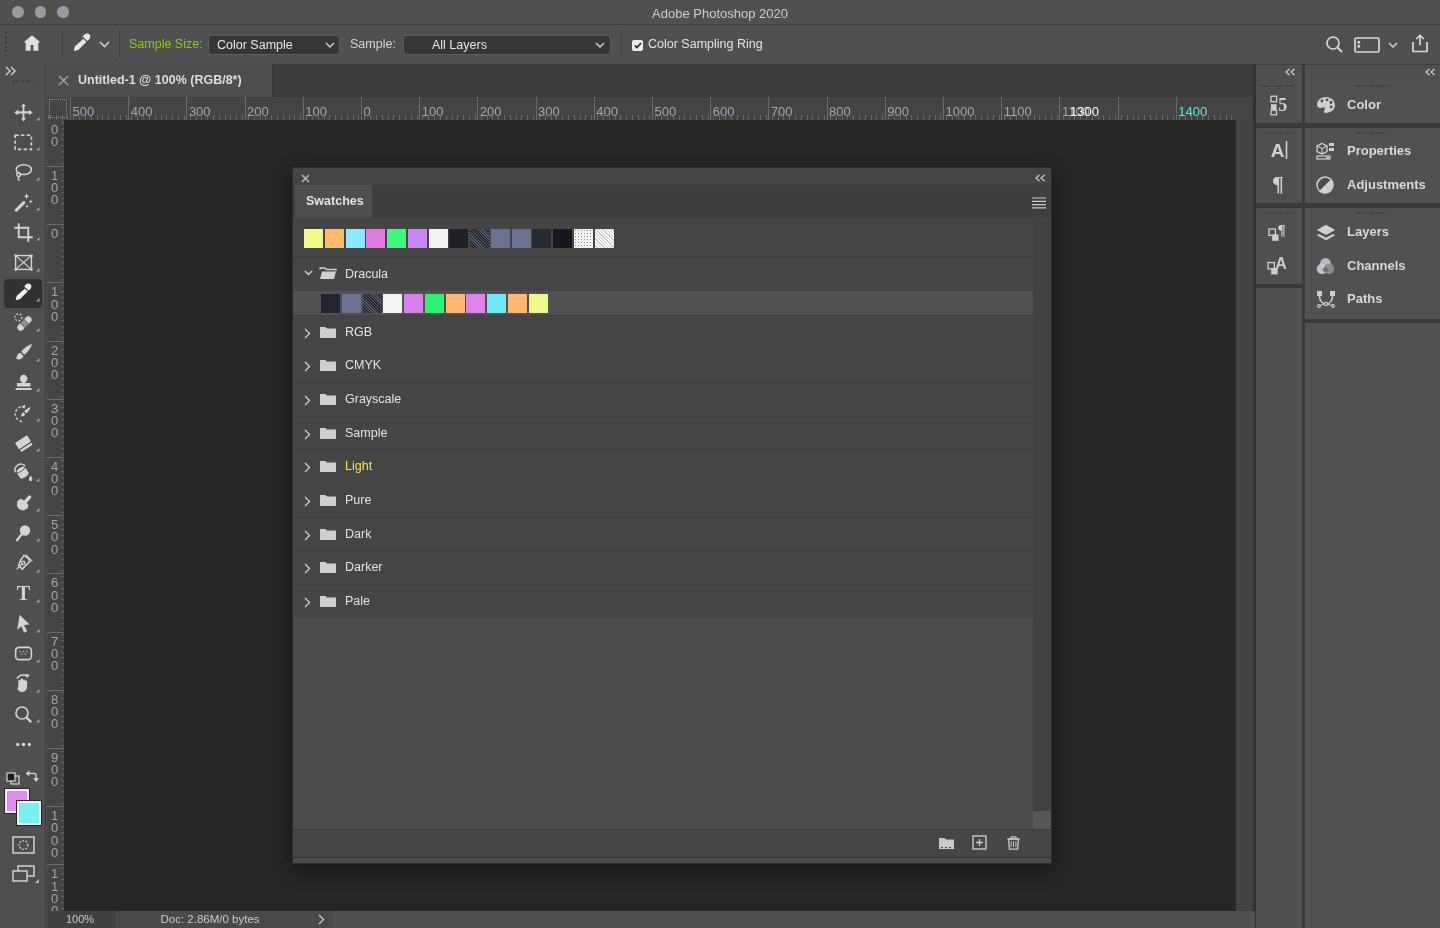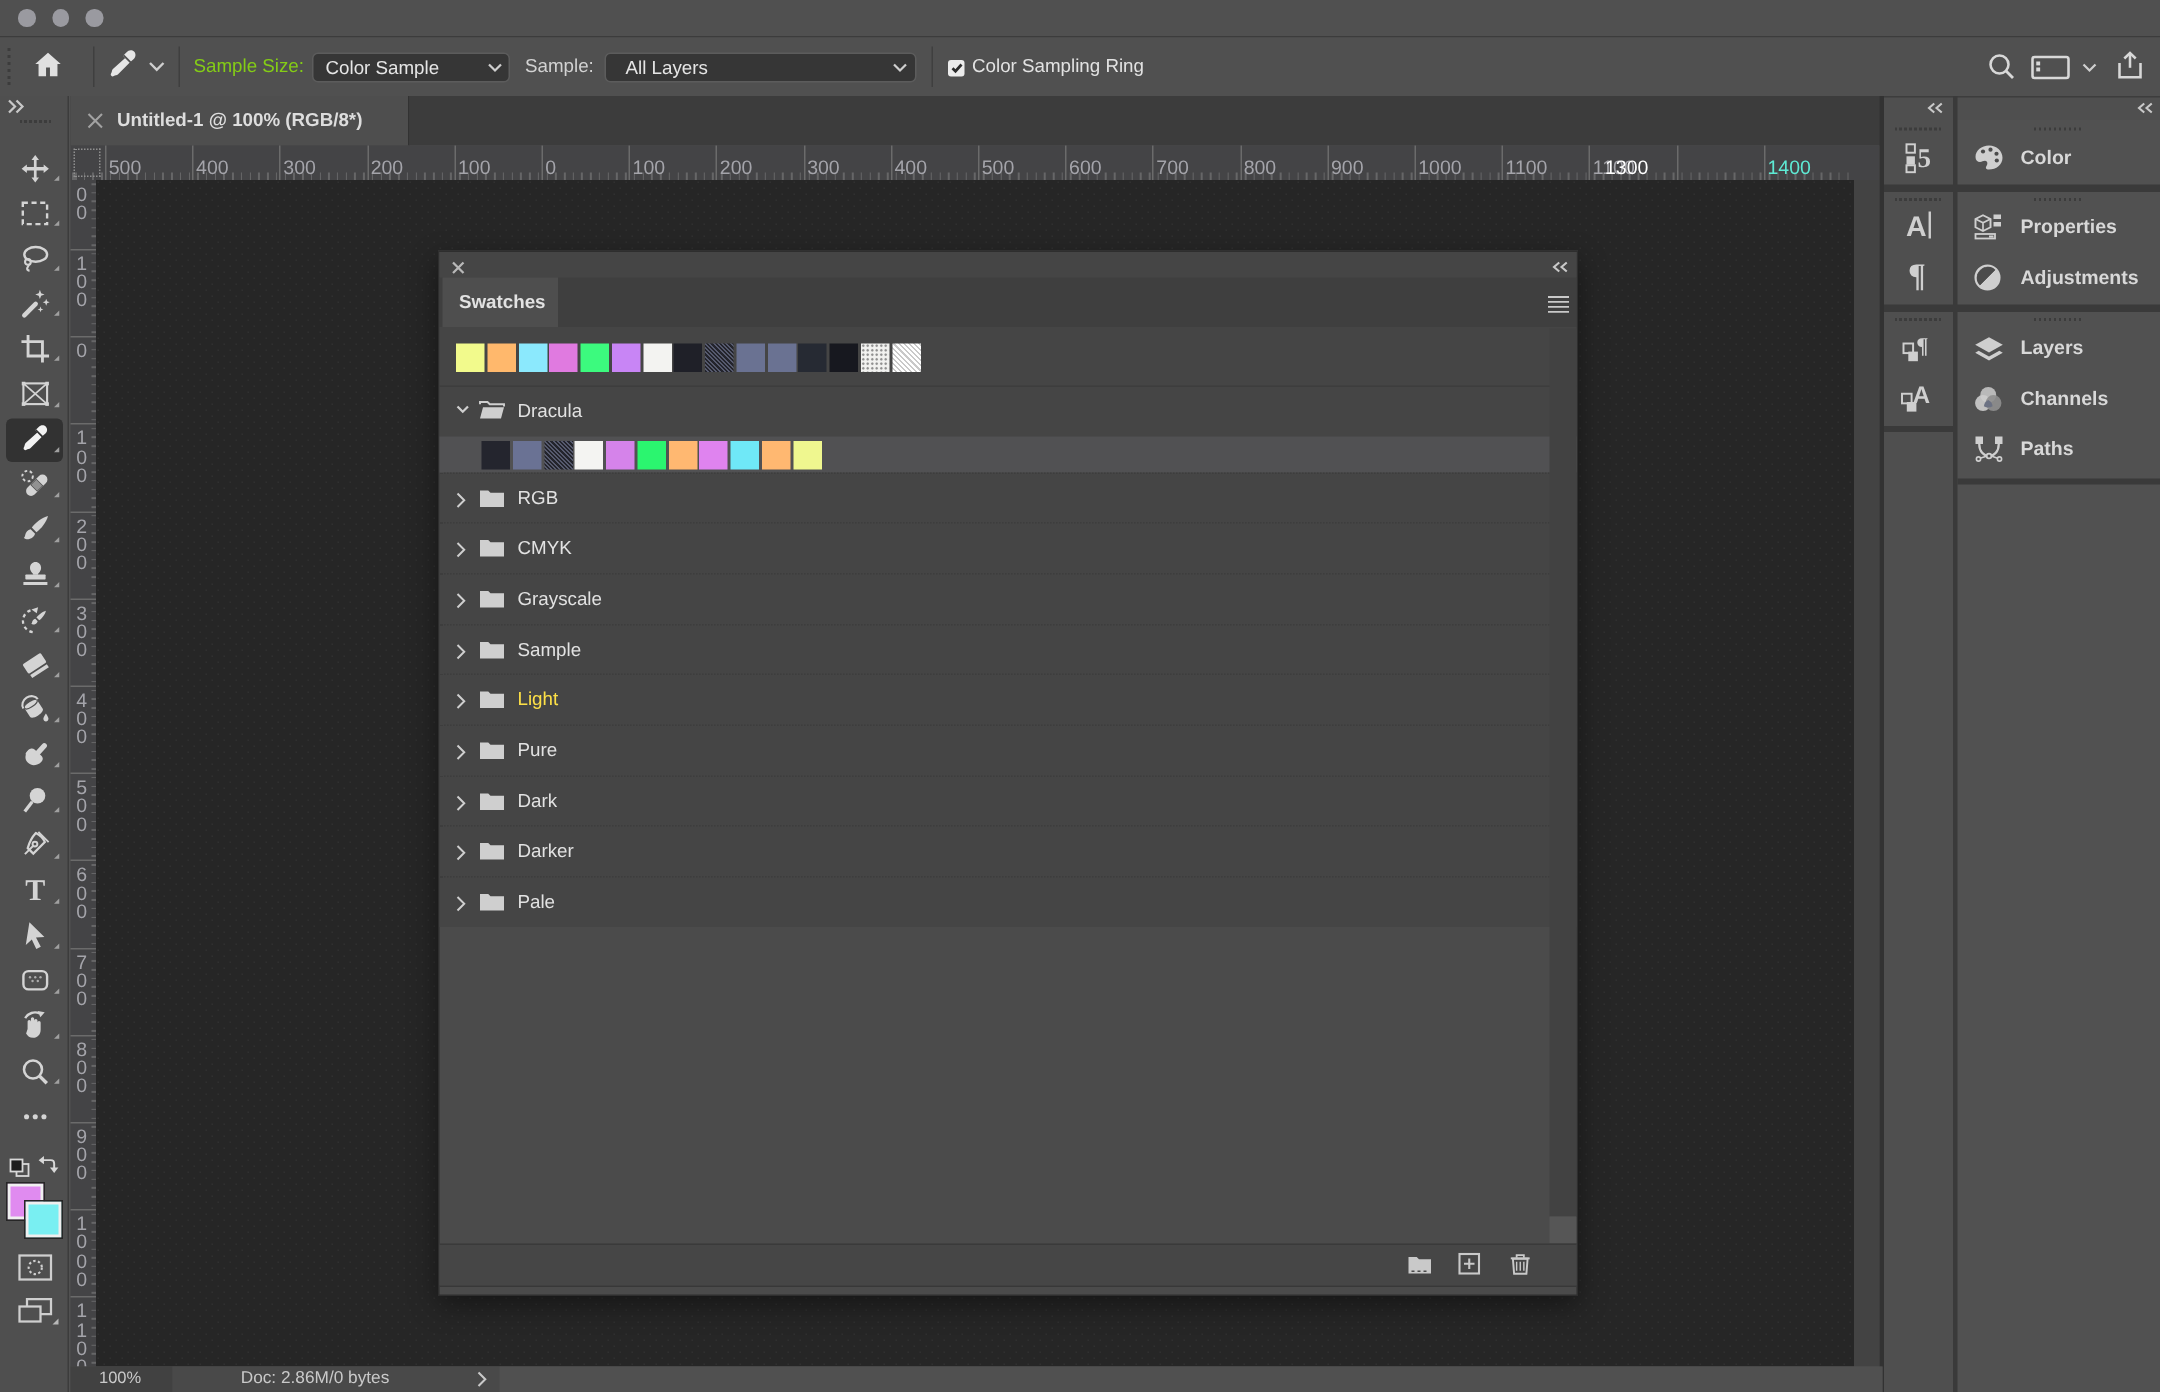--- a/index.html
+++ b/index.html
@@ -4,20 +4,21 @@
 #app{position:relative;width:1440px;height:928px;background:#515151;font-family:"Liberation Sans",sans-serif;overflow:hidden;}
 .a{position:absolute;}
 .txt{position:absolute;color:#d6d6d6;font-size:12px;white-space:nowrap;}
 svg{position:absolute;overflow:visible;}
 </style></head><body>
 <div id="app">
 <div class="a" style="left:0px;top:0px;width:1440px;height:24px;background:#505050;border-bottom:1px solid #3c3c3c;"></div>
 <div class="a" style="left:12.3px;top:6.2px;width:11.4px;height:11.4px;border-radius:50%;background:#9a9aa0;"></div>
 <div class="a" style="left:34.9px;top:6.2px;width:11.4px;height:11.4px;border-radius:50%;background:#9a9aa0;"></div>
 <div class="a" style="left:57.4px;top:6.2px;width:11.4px;height:11.4px;border-radius:50%;background:#9a9aa0;"></div>
+<div class="txt" style="left:0px;top:6px;left:0;width:1440px;text-align:center;font-size:13px;color:#cccccc;">Adobe Photoshop 2020</div>
 <div class="a" style="left:0px;top:25px;width:1440px;height:39px;background:#505050;"></div>
 <div class="a" style="left:5px;top:32px;width:2px;height:25px;background:repeating-linear-gradient(#3c3c3c 0 2px,transparent 2px 4.6px);width:2px;"></div>
 <svg class="a" style="left:22px;top:34px" width="20" height="20" viewBox="0 0 20 20">
       <path d="M10 1.2 1.5 8.6h2.2v8.2h5V11h2.6v5.8h5V8.6h2.2z" fill="#e0e0e0"></path>
     </svg>
 <div class="a" style="left:62px;top:31px;width:1px;height:27px;background:#3f3f3f;"></div>
 <svg class="a" style="left:72px;top:33px" width="20" height="20" viewBox="0 0 19 19">
       <path d="M11.8 1.7c1.2-1.5 3.4-1.7 4.7-.4 1.3 1.3 1.2 3.5-.2 4.7l-2.5 2.2-4.3-4.3z" fill="#e6e6e6"></path>
       <path d="M10.9 5.4l2.9 2.9-7.4 7.4c-.8.8-1.9.5-2.7 1.1-.5.4-1.2.4-1.6-.1-.4-.4-.5-1.1-.1-1.6.6-.8.3-1.9 1.1-2.7z" fill="#e6e6e6"></path>
       <path d="M9.8 3.6l5.8 5.8" stroke="#505050" stroke-width="1.1"></path>
@@ -27,21 +28,21 @@
     </svg>
 <div class="a" style="left:119px;top:31px;width:1px;height:27px;background:#3f3f3f;"></div>
 <div class="txt" style="left:129px;top:37px;font-size:12.5px;color:#84cc16;">Sample Size:</div>
 <div class="a" style="left:208px;top:34.5px;width:132px;height:20px;background:#363636;border:1px solid #5c5c5c;border-radius:4px;box-sizing:border-box;"></div>
 <div class="txt" style="left:217px;top:38px;font-size:12.5px;color:#e6e6e6;">Color Sample</div>
 <svg class="a" style="left:325px;top:42px" width="10" height="6" viewBox="0 0 10 6">
       <path d="M1 1l4 4 4-4" stroke="#cfcfcf" stroke-width="1.5" fill="none"></path>
     </svg>
 <div class="txt" style="left:350px;top:37px;font-size:12.5px;color:#d2d2d2;">Sample:</div>
 <div class="a" style="left:403px;top:34.5px;width:208px;height:20px;background:#363636;border:1px solid #5c5c5c;border-radius:4px;box-sizing:border-box;"></div>
-<div class="txt" style="left:417px;top:38px;font-size:12.5px;color:#e6e6e6;">All Layers</div>
+<div class="txt" style="left:432px;top:38px;font-size:12.5px;color:#e6e6e6;">All Layers</div>
 <svg class="a" style="left:595px;top:42px" width="10" height="6" viewBox="0 0 10 6">
       <path d="M1 1l4 4 4-4" stroke="#cfcfcf" stroke-width="1.5" fill="none"></path>
     </svg>
 <div class="a" style="left:621px;top:31px;width:1px;height:27px;background:#3f3f3f;"></div>
 <div class="a" style="left:632px;top:39.5px;width:11px;height:11px;background:#ececec;border-radius:2px;"></div>
 <svg class="a" style="left:633.5px;top:41.5px" width="8" height="7" viewBox="0 0 8 7">
       <path d="M1 3.5 3 5.5 7 1" stroke="#2c2c2c" stroke-width="1.8" fill="none"></path>
     </svg>
 <div class="txt" style="left:648px;top:37px;font-size:12.5px;color:#e2e2e2;">Color Sampling Ring</div>
 <svg class="a" style="left:1325px;top:35px" width="19" height="19" viewBox="0 0 19 19">

